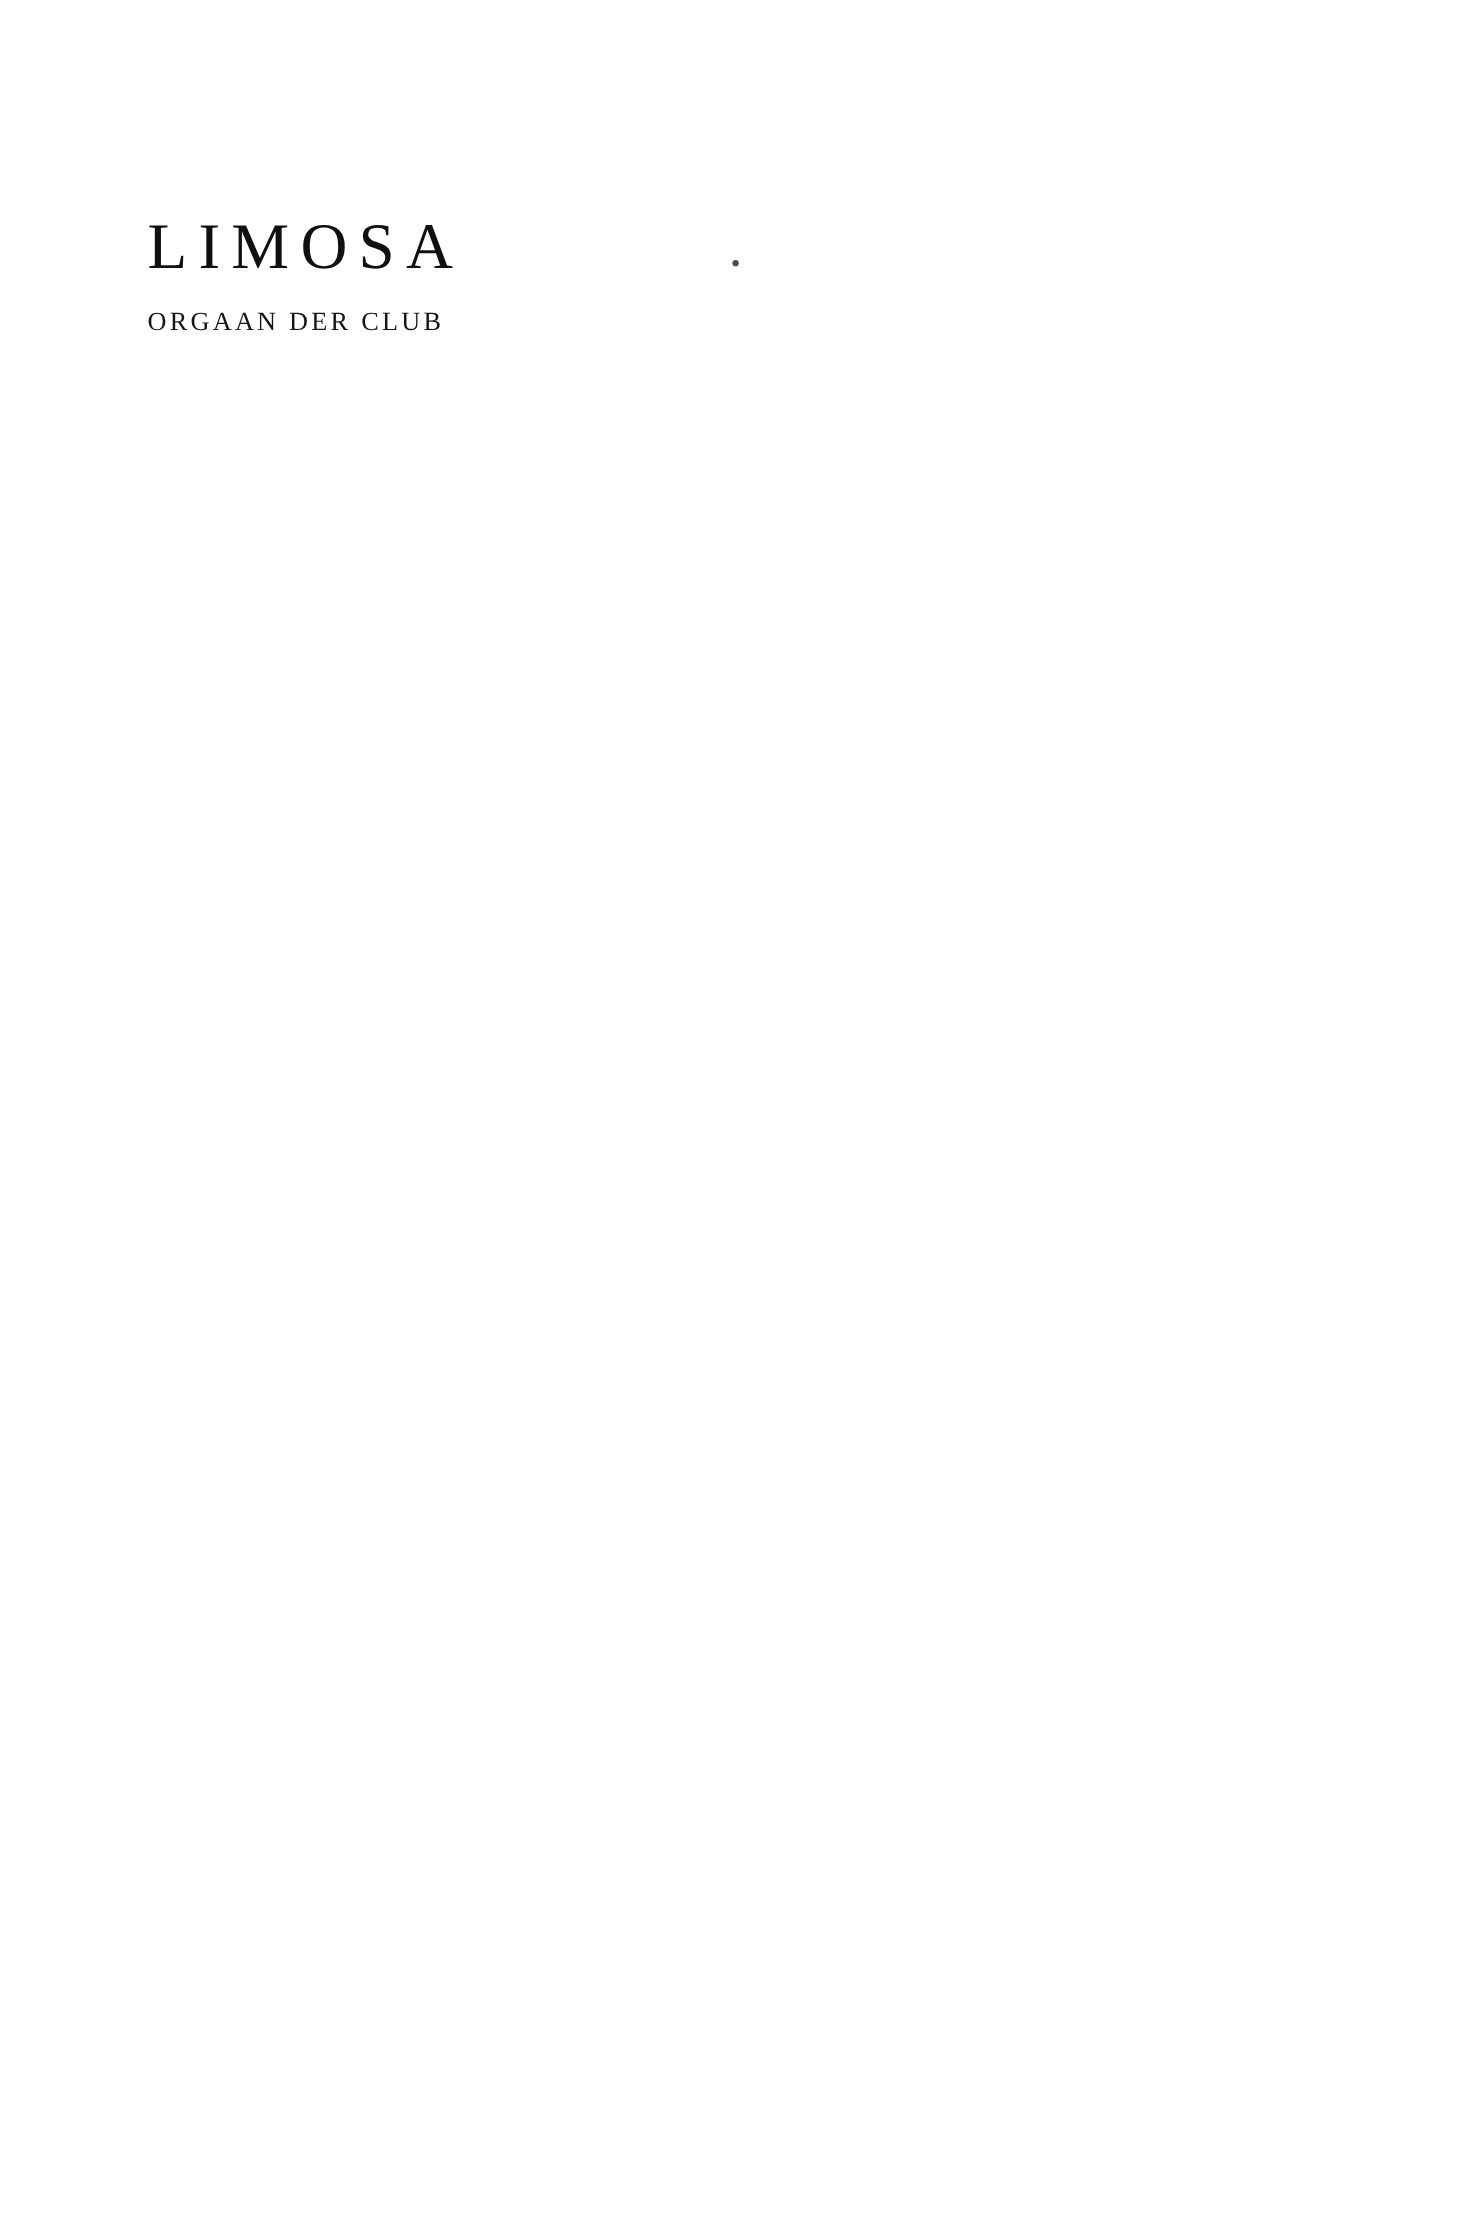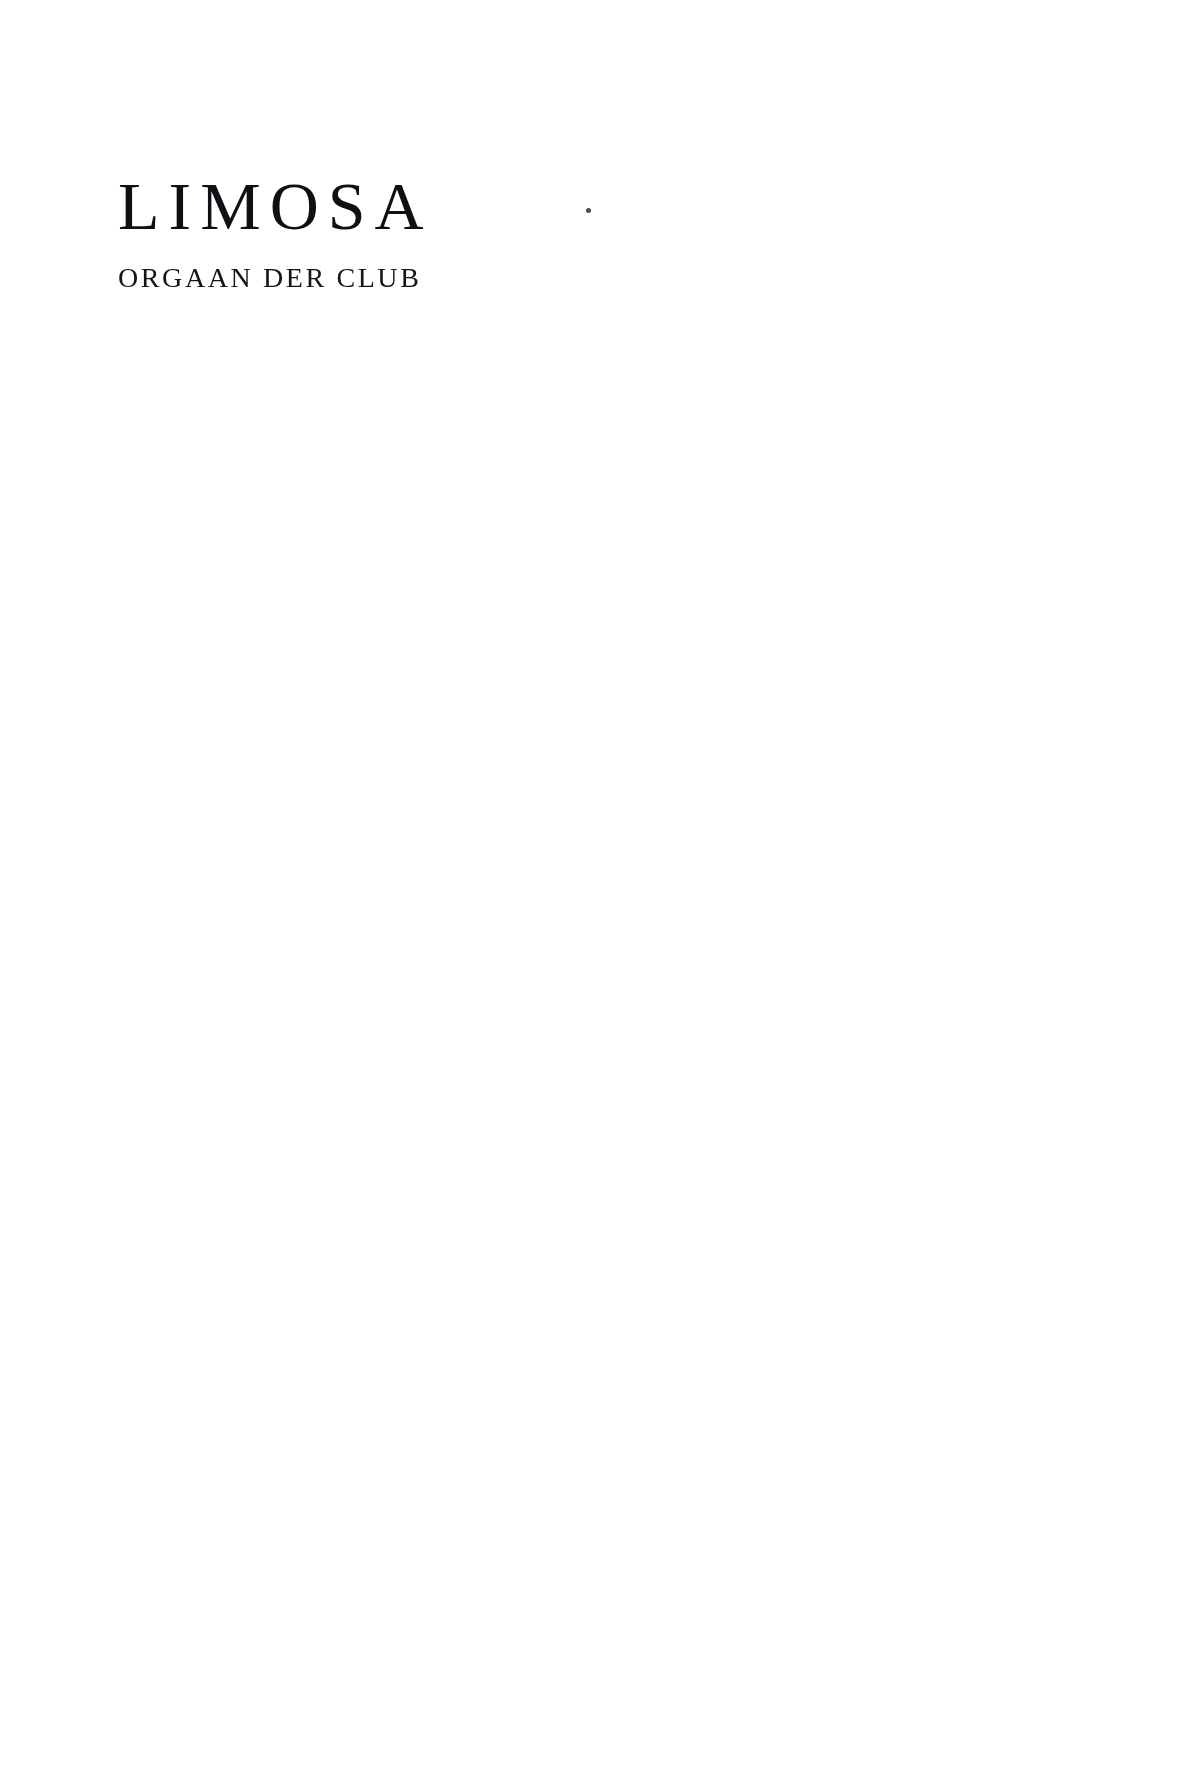--- a/index.html
+++ b/index.html
@@ -23,21 +23,21 @@
 
   .masthead {
     position: absolute;
     left: 118px;
     top: 172px;
     width: 900px;
   }
 
   .journal-title {
     font-family: "Liberation Serif", serif;
-    font-size: 68px;
+    font-size: 52px;
     line-height: 1.0;
     letter-spacing: 9px;
     color: #100f14;
     font-weight: 400;
     margin: 0;
     white-space: nowrap;
   }
 
   .title-dot {
     position: absolute;
@@ -49,21 +49,21 @@
     border-radius: 50%;
     opacity: 0.85;
   }
 
   .subtitle-block {
     margin-top: 20px;
   }
 
   .subtitle-line {
     font-family: "Liberation Serif", serif;
-    font-size: 28px;
+    font-size: 21px;
     line-height: 1.28;
     letter-spacing: 2.6px;
     color: #15141a;
     font-weight: 400;
     margin: 0;
     white-space: nowrap;
   }
 </style>
 </head>
 <body>

